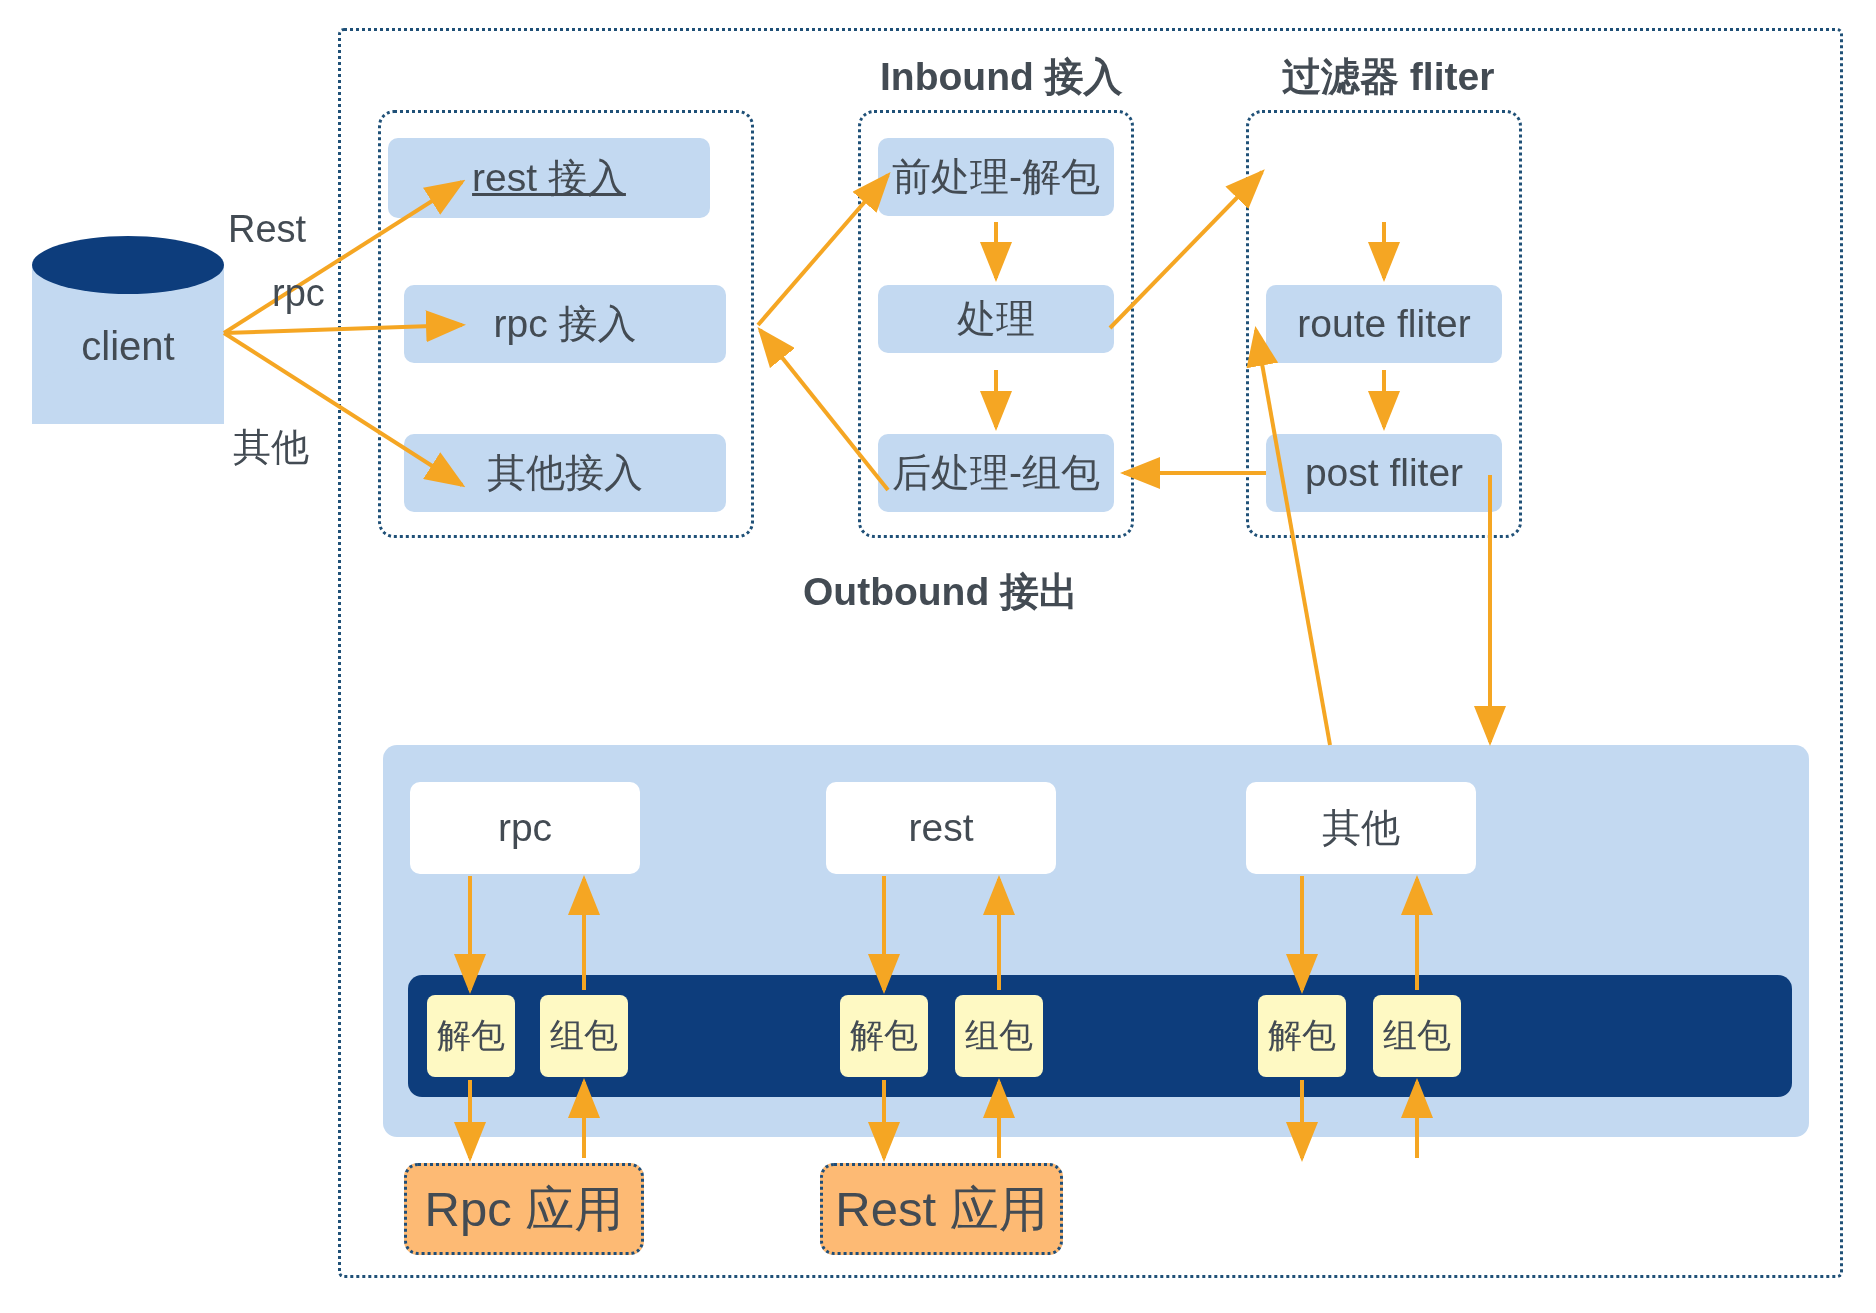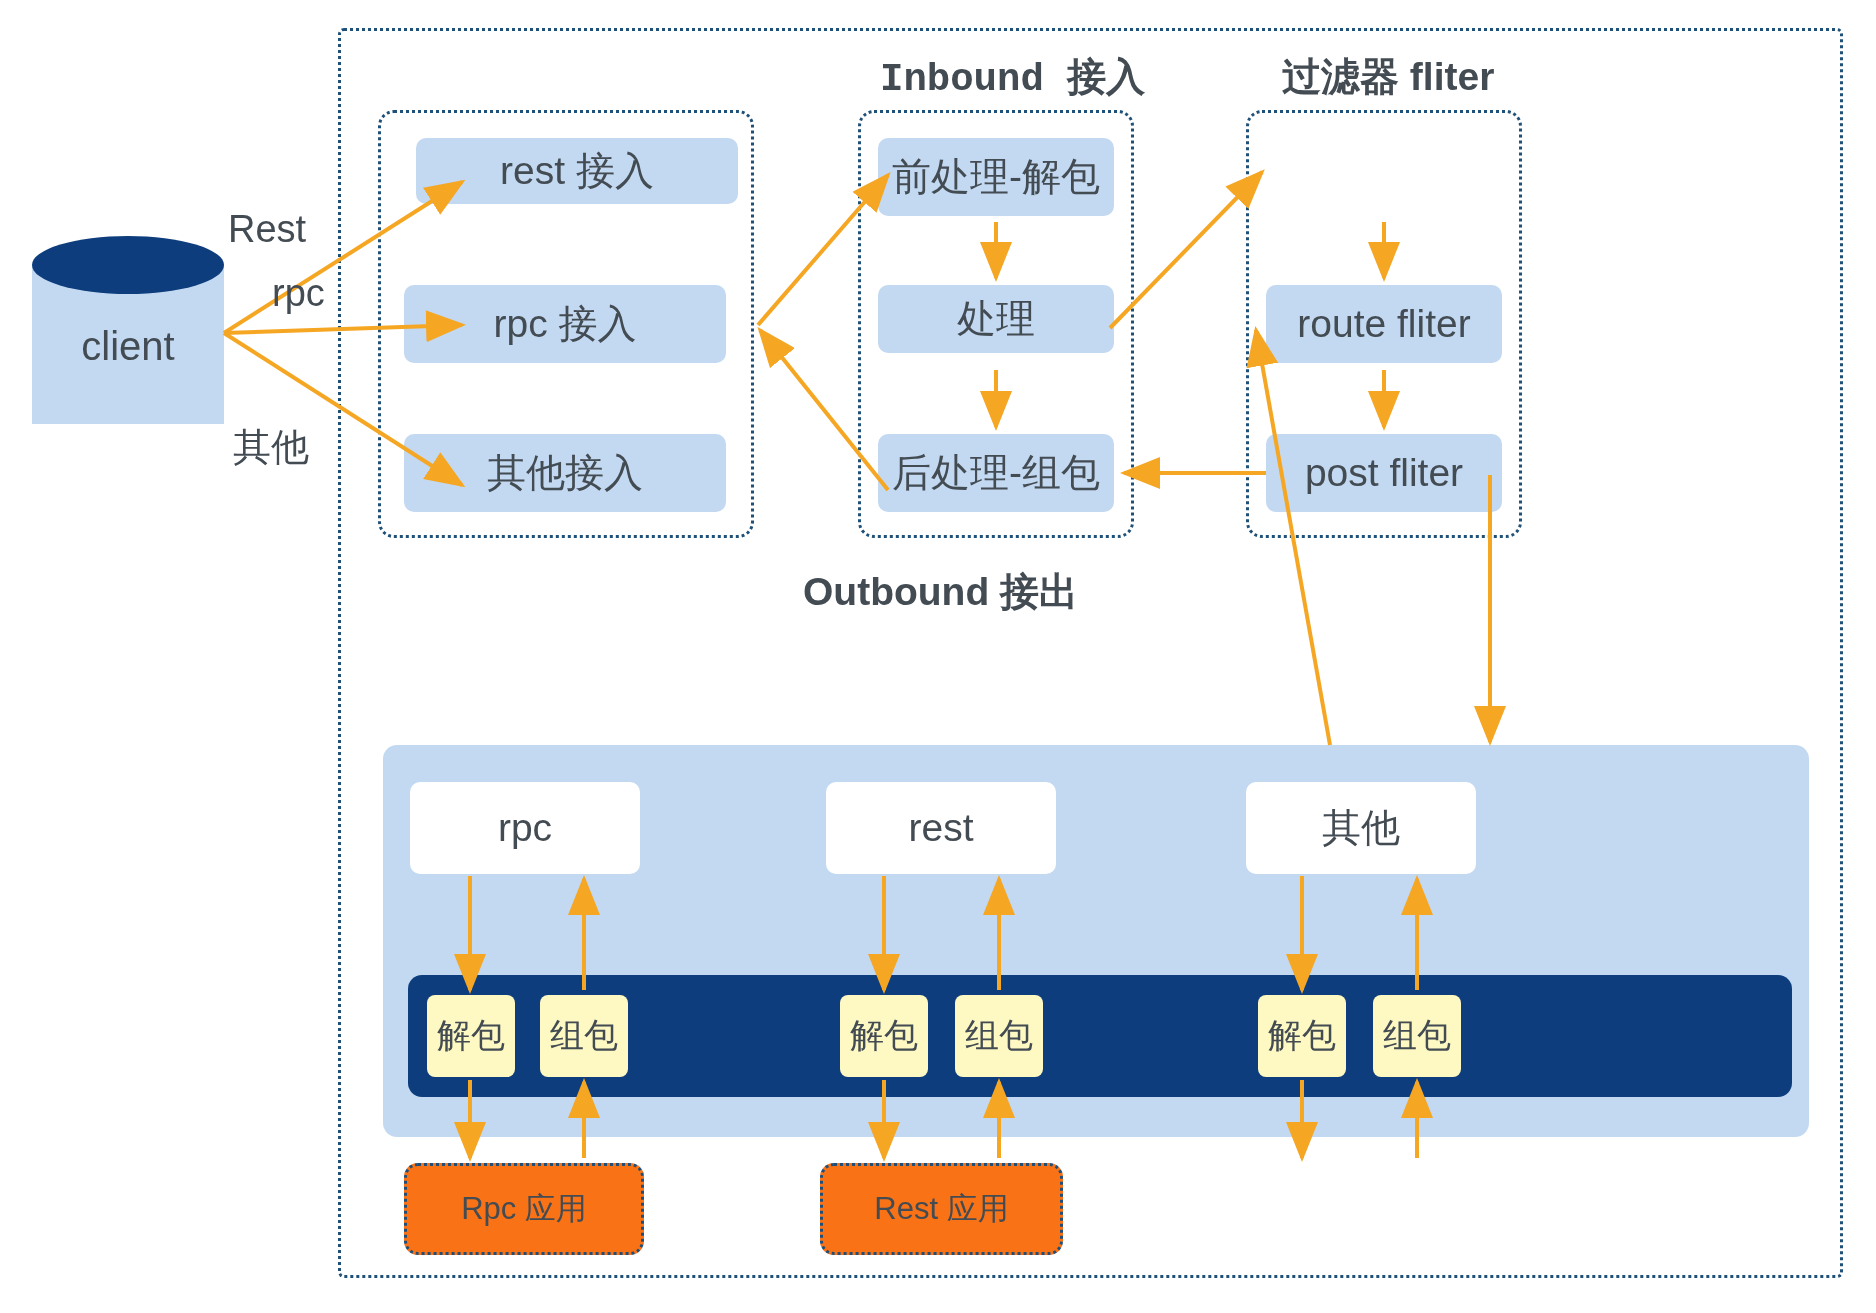--- a/index.html
+++ b/index.html
@@ -49,24 +49,24 @@
     border-radius: 10px;
     font-size: 39px;
   }
   .small-white-node {
     background: #fef9c3;
     border-radius: 8px;
     font-size: 34px;
     z-index: 6;
   }
   .dotted-node {
-    background: #f97316;
+    background: #fdba74;
     border: 3px dotted #1F4E79;
     border-radius: 14px;
-    font-size: 31px;
+    font-size: 49px;
   }
   .dotted-group {
     position: absolute;
     box-sizing: border-box;
     border: 3px dotted #1F5077;
     border-radius: 16px;
     background: transparent;
     z-index: 1;
   }
   .outer-frame {
@@ -160,30 +160,30 @@
 
   <div class="outer-frame" style="left:338px; top:28px; width:1505px; height:1250px;"></div>
 
   <div class="cylinder" style="left:32px; top:236px; width:192px; height:190px;">
     <div class="cyl-body"></div>
     <div class="cyl-bottom"></div>
     <div class="cyl-top"></div>
     <div class="cyl-label">client</div>
   </div>
 
-  <div class="section-title" style="left:880px; top:50px;font-family:Liberation Mono, monospace;">Inbound 接入</div>
+  <div class="section-title" style="left:880px; top:50px;">Inbound 接入</div>
   <div class="section-title" style="left:1282px; top:50px;">过滤器 fliter</div>
   <div class="section-title" style="left:803px; top:565px;">Outbound 接出</div>
 
   <div class="edge-label" style="left:228px; top:208px;">Rest</div>
   <div class="edge-label" style="left:272px; top:272px;">rpc</div>
   <div class="edge-label" style="left:233px; top:422px;">其他</div>
 
   <div class="dotted-group" style="left:378px; top:110px; width:376px; height:428px;"></div>
-  <div class="node blue-node" style="left:416px; top:138px; width:322px; height:66px;">
+  <div class="node blue-node" style="left:388px; top:138px; width:322px; height:80px;text-decoration:underline;">
     <span>rest 接入</span>
   </div>
   <div class="node blue-node" style="left:404px; top:285px; width:322px; height:78px;">
     <span>rpc 接入</span>
   </div>
   <div class="node blue-node" style="left:404px; top:434px; width:322px; height:78px;">
     <span>其他接入</span>
   </div>
 
   <div class="dotted-group" style="left:858px; top:110px; width:276px; height:428px;"></div>

